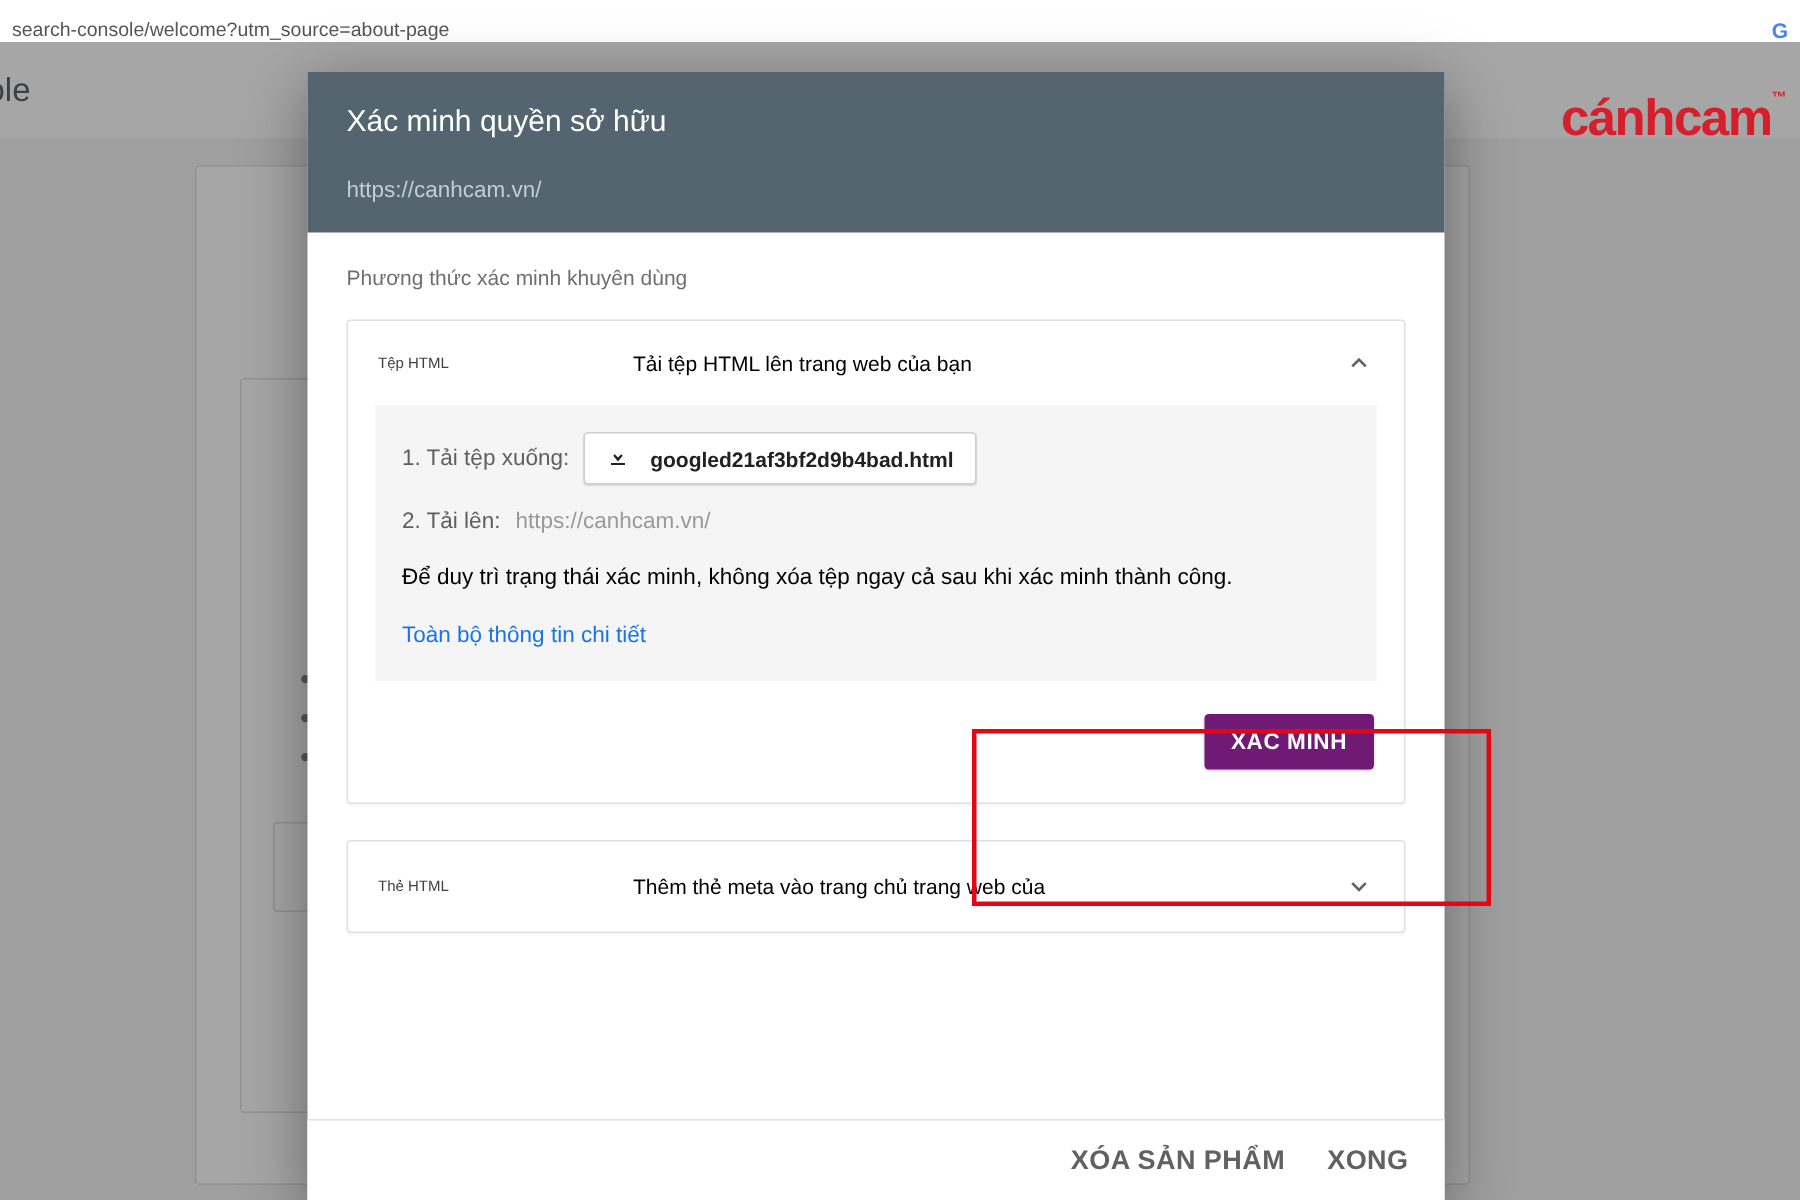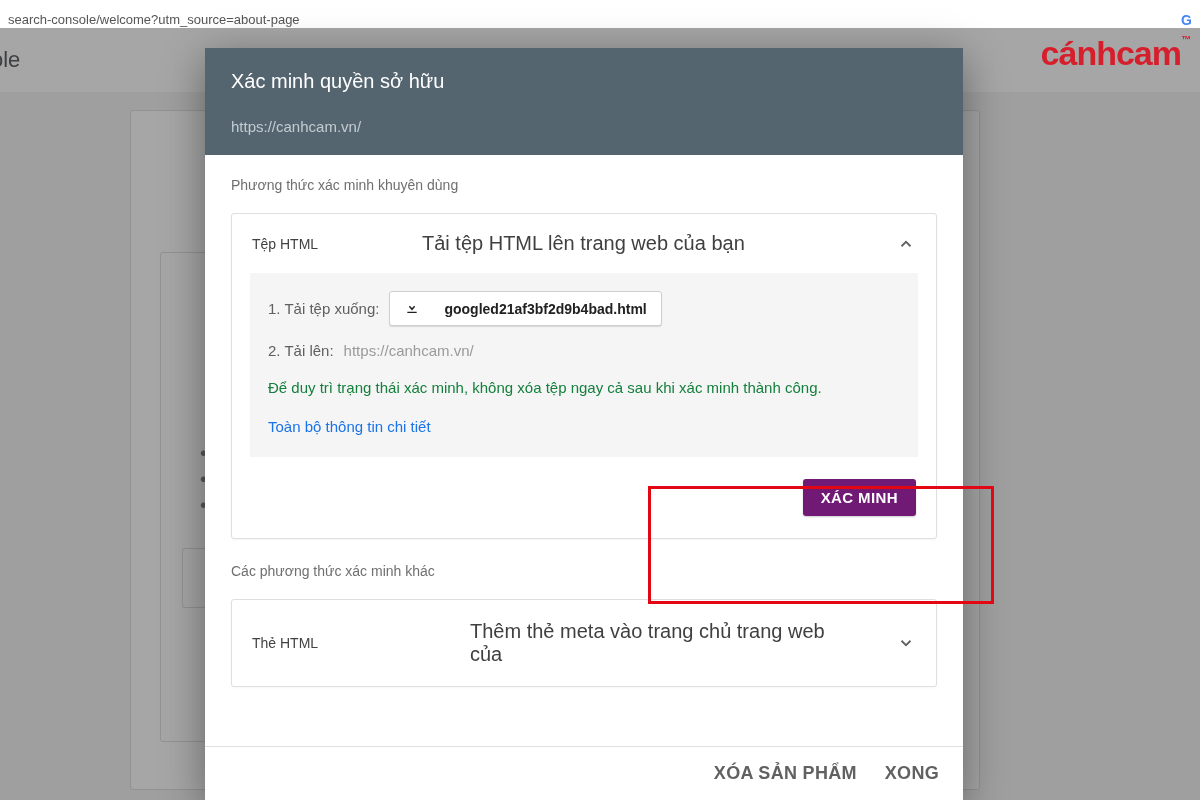--- a/index.html
+++ b/index.html
@@ -79,21 +79,21 @@
     }
 
     .overlay-dim{
       position:absolute;
       top:28px; left:0; right:0; bottom:0;
       background: rgba(0,0,0,0.35);
     }
 
     .brand-logo{
       position:absolute;
-      top:34px; right:10px;
+      top:60px; right:10px;
       font-size:34px;
       font-weight:700;
       color:#d61f2c;
       font-family: Arial, sans-serif;
       letter-spacing: -1px;
       z-index: 50;
     }
     .brand-logo .tm{ font-size:10px; vertical-align: top; color:#d61f2c;}
 
     .dialog {
@@ -144,28 +144,28 @@
       margin-bottom: 24px;
       box-shadow: 0 1px 2px rgba(0,0,0,0.04);
     }
     .method-head{
       display:flex;
       align-items:center;
       padding:18px 20px;
       cursor:pointer;
     }
     .method-title{
-      font-size:14px;
+      font-size:10px;
       color:#424242;
       width:170px;
       flex-shrink:0;
     }
     .method-desc{
-      font-size:20px;
-      color:#404040;
+      font-size:14px;
+      color:#000000;
       flex:1;
     }
     .chevron{
       width:20px; height:20px;
       display:flex; align-items:center; justify-content:center;
       color:#616161;
     }
     .chevron svg{width:18px;height:18px}
 
     .method-body{
@@ -182,26 +182,26 @@
     .download-btn{
       background:#fff;
       border:1px solid #cfcfcf;
       border-radius:3px;
       padding:7px 14px;
       font-size:14px;
       font-weight:700;
       color:#212121;
       display:inline-flex;
       align-items:center;
-      gap:24px;
+      gap:13px;
       box-shadow: 0 1px 1px rgba(0,0,0,0.12);
       cursor:pointer;
     }
     .download-btn svg{width:16px;height:16px}
-    .note{ color:#15803d; font-size:15px; margin-top:6px; line-height:1.6;}
+    .note{ color:#000000; font-size:15px; margin-top:6px; line-height:1.6;}
     .details-link{
       color:#1a73e8;
       font-size:15px;
       margin-top:14px;
       display:inline-block;
       cursor:pointer;
     }
     .verify-row{
       display:flex;
       justify-content:flex-end;
@@ -236,21 +236,21 @@
 
     .red-highlight{
       position:absolute;
       border:3px solid #e30613;
       top:486px; left:648px;
       width:346px; height:118px;
       z-index:40;
       pointer-events:none;
     }
 
-    .method-card.collapsed .method-head{ padding:20px 20px;gap:48px; }
+    .method-card.collapsed .method-head{ padding:20px 20px; }
   </style>
 </head>
 <body>
 
 <div class="address-bar">
   <span class="url">search-console/welcome?utm_source=about-page</span>
   <span class="g-logo">
     <span class="g-blue">G</span>
   </span>
 </div>
@@ -306,21 +306,20 @@
           <span class="upload-url">https://canhcam.vn/</span>
         </div>
         <div class="note">Để duy trì trạng thái xác minh, không xóa tệp ngay cả sau khi xác minh thành công.</div>
         <a class="details-link">Toàn bộ thông tin chi tiết</a>
       </div>
       <div class="verify-row">
         <button class="verify-btn">XÁC MINH</button>
       </div>
     </div>
 
-    <div class="section-label">Các phương thức xác minh khác</div>
 
     <div class="method-card collapsed">
       <div class="method-head">
         <div class="method-title">Thẻ HTML</div>
         <div class="method-desc">Thêm thẻ meta vào trang chủ trang web của</div>
         <div class="chevron">
           <svg viewBox="0 0 24 24" fill="none" stroke="currentColor" stroke-width="2.4">
               <polyline points="6 9 12 15 18 9"></polyline>
             </svg>
         </div>

